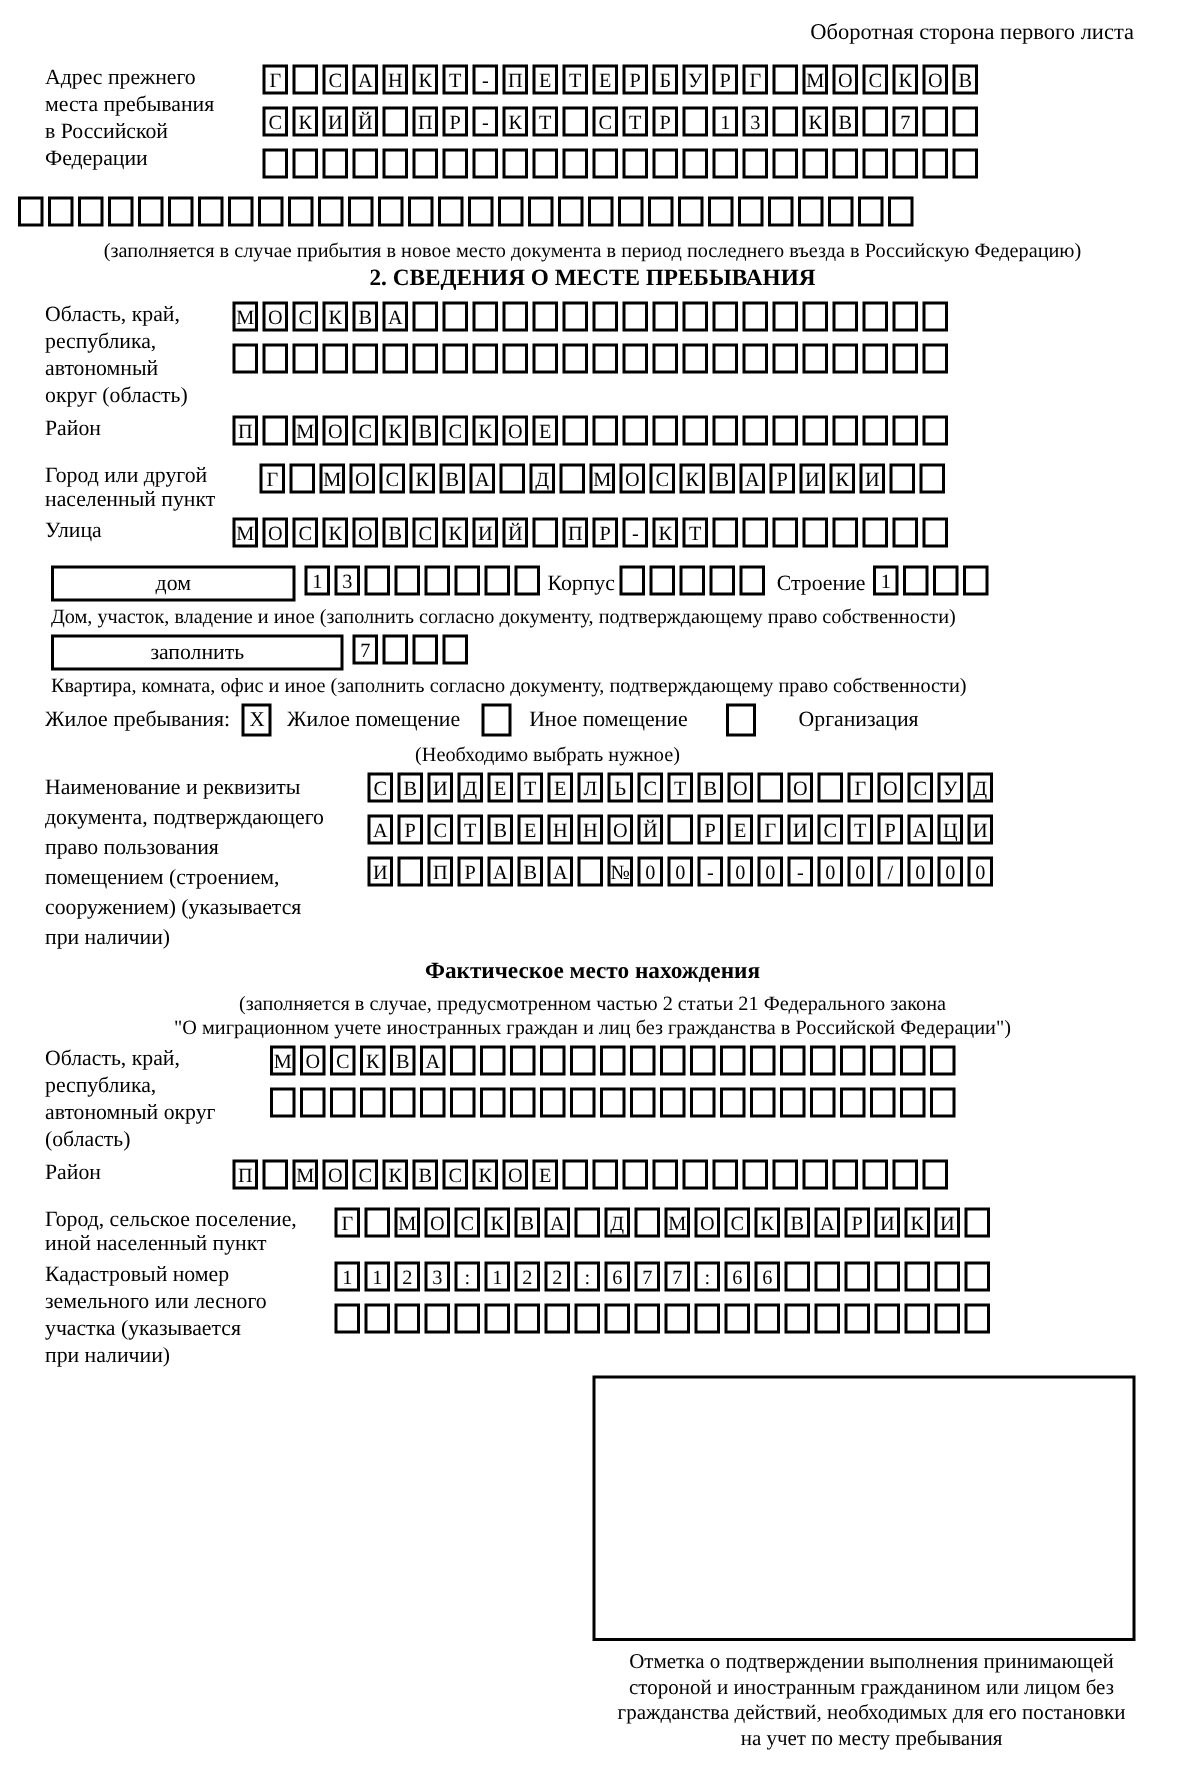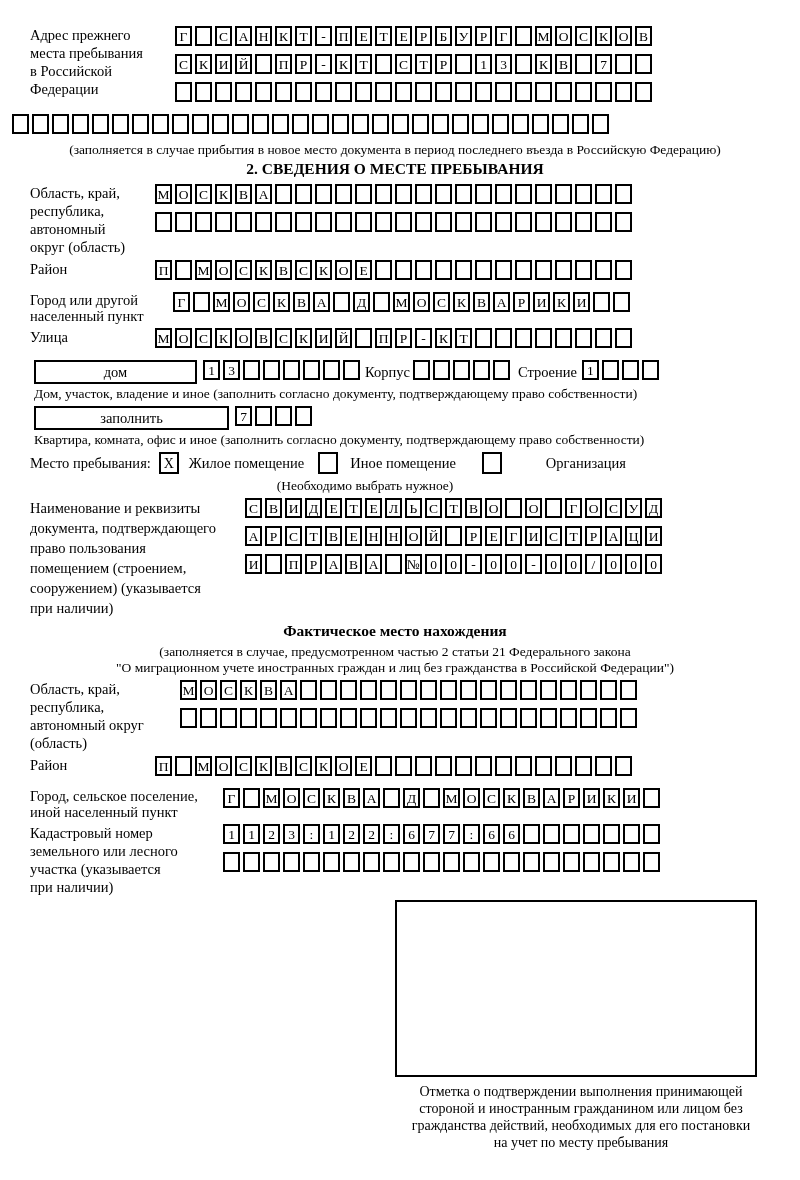--- a/index.html
+++ b/index.html
@@ -42,20 +42,21 @@
 
   .stamp { border:2px solid #000; width:362px; height:177px; margin-left:365px; margin-top:4px; }
   .stampcap { width:430px; margin-left:336px; margin-top:6px; font-size:14px; line-height:17px;
               text-align:center; white-space:pre-line; }
 </style>
 </head>
 <body>
 
 <div class="page">
 
+  <div class="hdr">Оборотная сторона первого листа</div>
 
   <div class="frow mt24">
     <div class="flabel w145">Адрес прежнего
 места пребывания
 в Российской
 Федерации</div>
     <div>
       <div class="boxrow"><span class="cell">Г</span><span class="cell"></span><span class="cell">С</span><span class="cell">А</span><span class="cell">Н</span><span class="cell">К</span><span class="cell">Т</span><span class="cell">-</span><span class="cell">П</span><span class="cell">Е</span><span class="cell">Т</span><span class="cell">Е</span><span class="cell">Р</span><span class="cell">Б</span><span class="cell">У</span><span class="cell">Р</span><span class="cell">Г</span><span class="cell"></span><span class="cell">М</span><span class="cell">О</span><span class="cell">С</span><span class="cell">К</span><span class="cell">О</span><span class="cell">В</span></div>
       <div class="boxrow"><span class="cell">С</span><span class="cell">К</span><span class="cell">И</span><span class="cell">Й</span><span class="cell"></span><span class="cell">П</span><span class="cell">Р</span><span class="cell">-</span><span class="cell">К</span><span class="cell">Т</span><span class="cell"></span><span class="cell">С</span><span class="cell">Т</span><span class="cell">Р</span><span class="cell"></span><span class="cell">1</span><span class="cell">3</span><span class="cell"></span><span class="cell">К</span><span class="cell">В</span><span class="cell"></span><span class="cell">7</span><span class="cell"></span><span class="cell"></span></div>
       <div class="boxrow"><span class="cell"></span><span class="cell"></span><span class="cell"></span><span class="cell"></span><span class="cell"></span><span class="cell"></span><span class="cell"></span><span class="cell"></span><span class="cell"></span><span class="cell"></span><span class="cell"></span><span class="cell"></span><span class="cell"></span><span class="cell"></span><span class="cell"></span><span class="cell"></span><span class="cell"></span><span class="cell"></span><span class="cell"></span><span class="cell"></span><span class="cell"></span><span class="cell"></span><span class="cell"></span><span class="cell"></span></div>
@@ -107,27 +108,27 @@
 
   <div class="hline mt4">
     <div class="rect" style="width:195px">
       <span>заполнить</span>
     </div>
     <div class="boxrow" style="margin-left:6px"><span class="cell">7</span><span class="cell"></span><span class="cell"></span><span class="cell"></span></div>
   </div>
   <div class="caption mb2" style="margin-left:4px">Квартира, комната, офис и иное (заполнить согласно документу, подтверждающему право собственности)</div>
 
   <div class="stayrow mt2">
-    <span class="lbl">Место пребывания:</span>
+    <span class="lbl">Жилое пребывания:</span>
     <span class="cbox" style="margin-left:8px">X</span>
     <span class="lbl" style="margin-left:10px">Жилое помещение</span>
     <span class="cbox" style="margin-left:14px"></span>
     <span class="lbl" style="margin-left:12px">Иное помещение</span>
     <span class="cbox" style="margin-left:26px"></span>
-    <span class="lbl" style="margin-left:44px">Организация</span>
+    <span class="lbl" style="margin-left:28px">Организация</span>
   </div>
   <div class="caption mb4" style="width:430px; margin-left:120px; text-align:center">(Необходимо выбрать нужное)</div>
 
   <div class="frow">
     <div class="flabel lh20 w215">Наименование и реквизиты
 документа, подтверждающего
 право пользования
 помещением (строением,
 сооружением) (указывается
 при наличии)</div>

